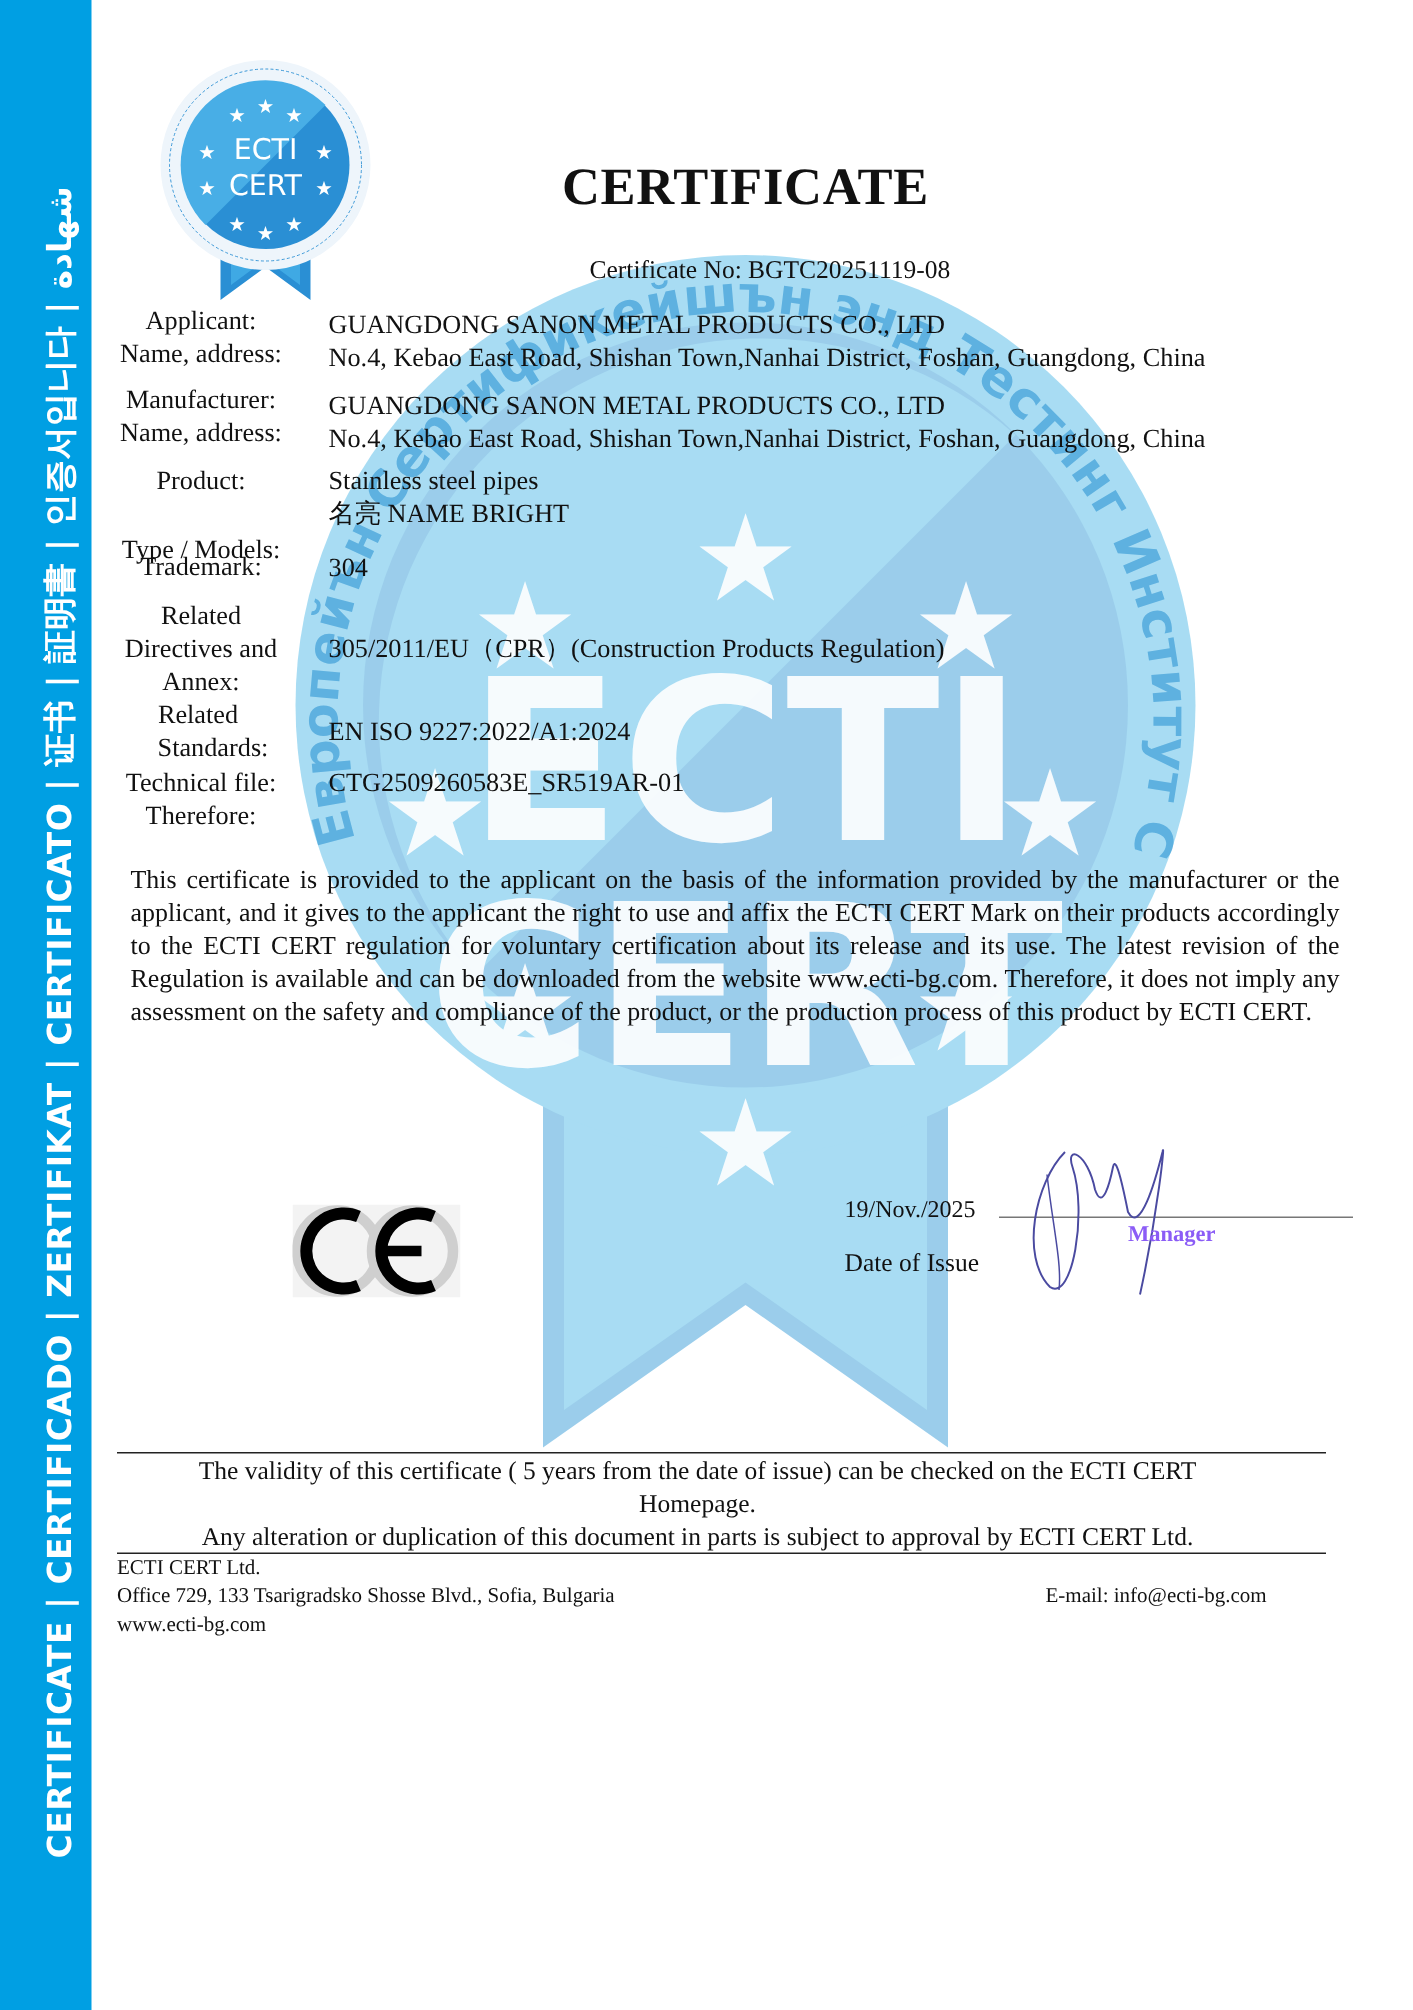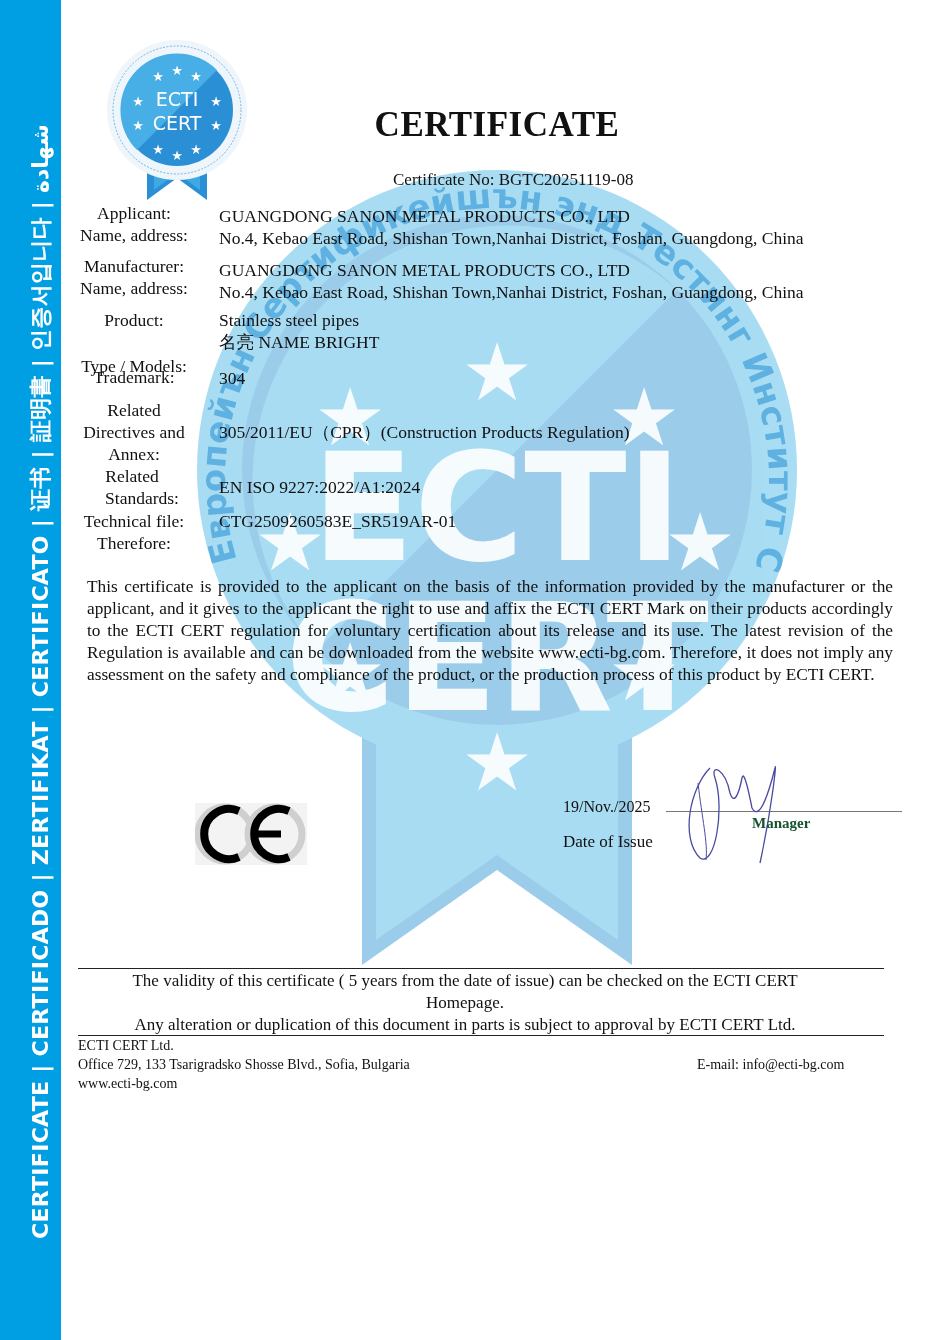--- a/index.html
+++ b/index.html
@@ -11,21 +11,21 @@
   .title { position:absolute; left:0; width:942px; top:105px; text-align:center; padding-left:52px; box-sizing:border-box; font-size:35px; font-weight:bold; letter-spacing:0.5px; }
   .cert-no { position:absolute; left:393px; top:170px; font-size:17px; }
   .label { position:absolute; font-weight:normal; font-size:17.5px; text-align:center; line-height:22px; }
   .val { position:absolute; left:219px; font-size:17.5px; line-height:22px; white-space:nowrap; }
   .body-text { position:absolute; left:87px; width:806px; top:576px; font-size:17.3px; line-height:22px; text-align:justify; }
   .body-text p { margin:0; }
   .ce { position:absolute; left:195px; top:803px; width:112px; height:62px; }
   .date { position:absolute; left:563px; top:798px; font-size:16px; }
   .date-label { position:absolute; left:563px; top:832px; font-size:17px; }
   .sig-line { position:absolute; left:666px; top:811px; width:236px; height:1px; background:#777; }
-  .manager { position:absolute; left:752px; top:815px; font-size:15px; font-weight:bold; color:#14532d; }
+  .manager { position:absolute; left:752px; top:815px; font-size:15px; font-weight:bold; color:#8b5cf6; }
   .signature { position:absolute; left:680px; top:748px; width:140px; height:120px; }
   .rule { position:absolute; left:78px; width:806px; height:1px; background:#222; }
   .validity { position:absolute; left:62px; width:806px; text-align:center; font-size:17px; line-height:22px; }
   .foot { position:absolute; font-size:14px; line-height:19px; }
 </style>
 </head>
 <body>
 
 <div class="sidebar">
   <div class="sidebar-text">CERTIFICATE | CERTIFICADO | ZERTIFIKAT | CERTIFICATO | 证书 | 証明書 | 인증서입니다 | شهادة</div>

